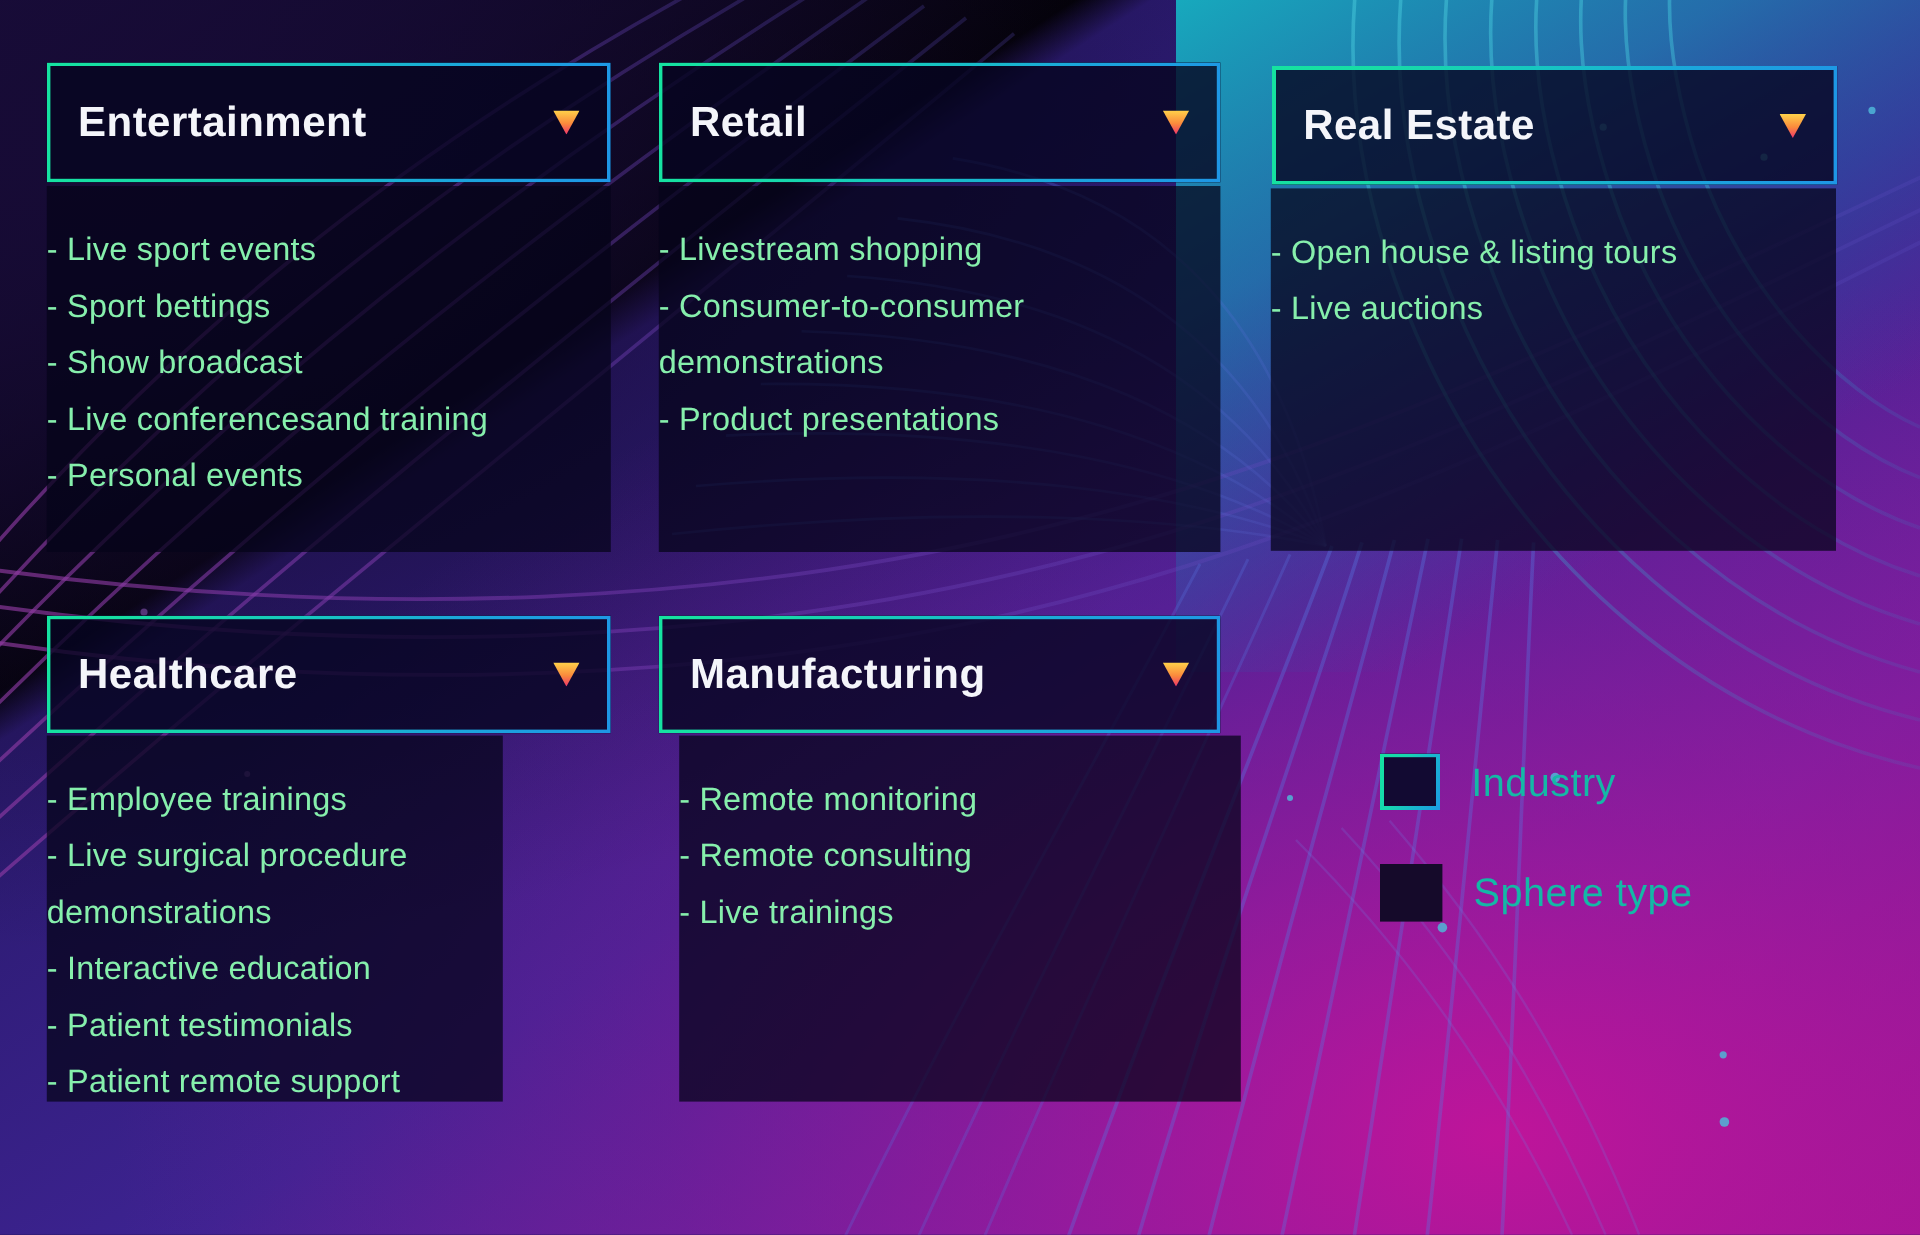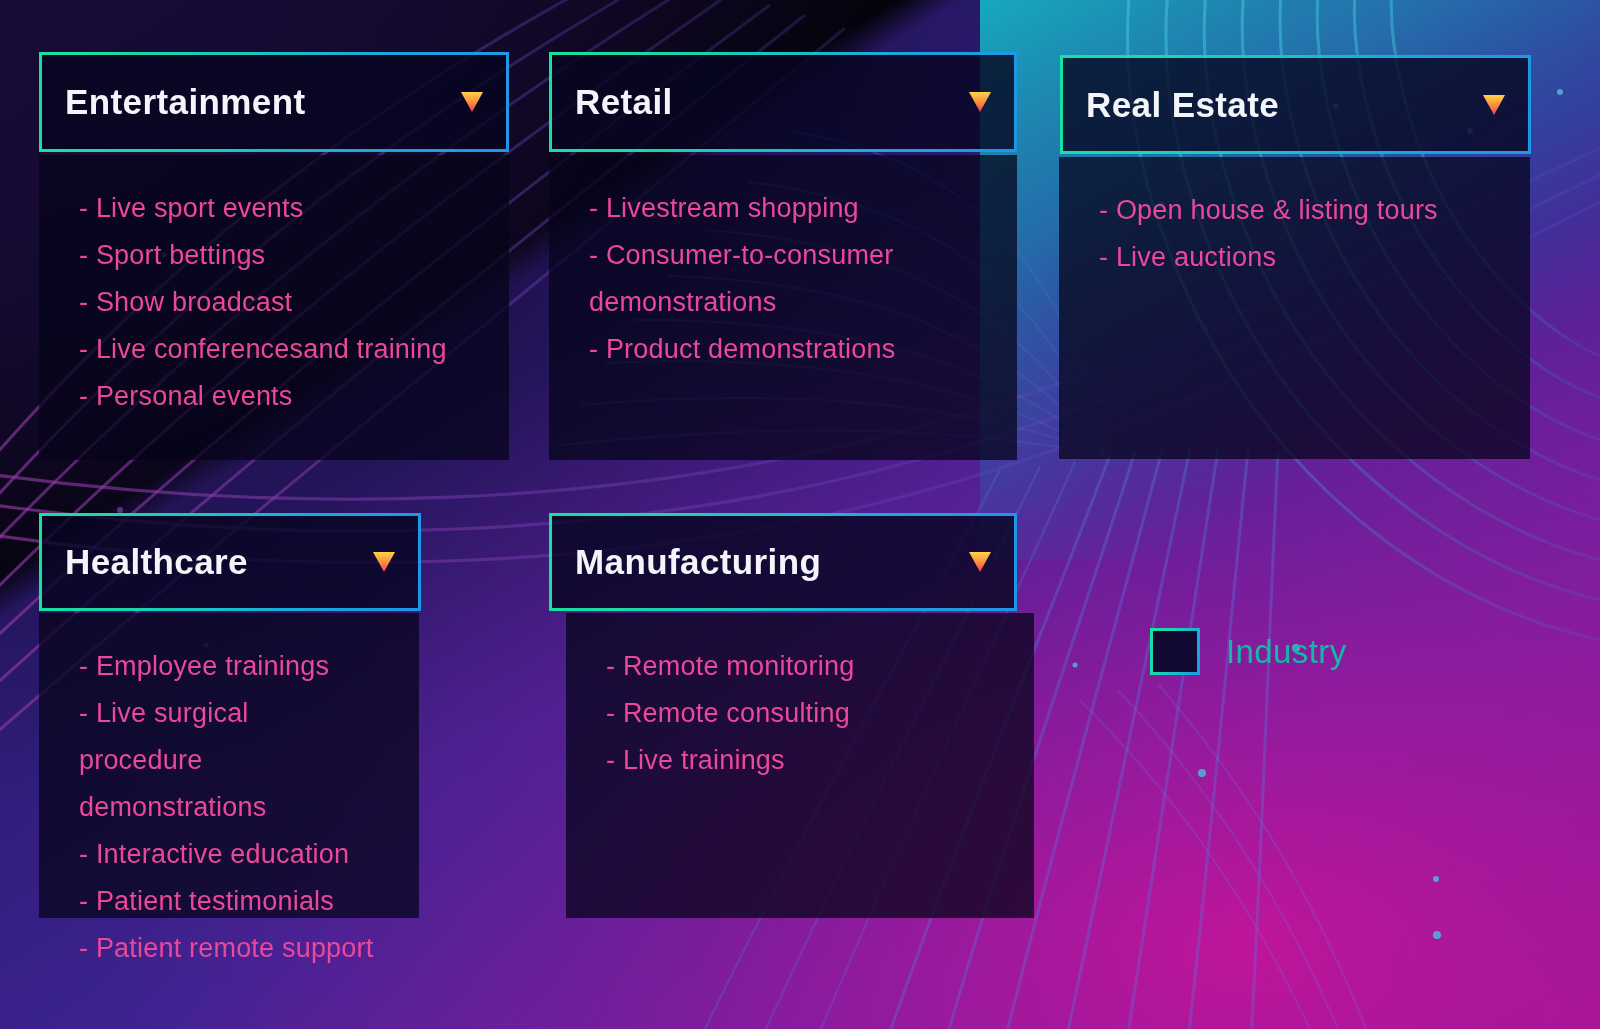--- a/index.html
+++ b/index.html
@@ -56,25 +56,24 @@
     transform:translateY(-50%);
     width:22px; height:20px;
   }
 
   .card-body {
     position:absolute;
     background:rgba(5,4,26,0.74);
     padding:30px 0 0 0;
   }
   .item {
-    color:#ec4899;
+    color:#86efac;
     font-size:27px;
     line-height:47px;
     letter-spacing:0.2px;
-    padding-left:40px;
     padding-right:18px;
     white-space:normal;
   }
 
   
   #legend { position:absolute; left:1150px; top:628px; }
   .legend-row { position:relative; display:flex; align-items:center; }
   .legend-row + .legend-row { margin-top:45px; }
 
   .sw { position:relative; width:50px; height:47px; flex:0 0 auto; }
@@ -258,39 +257,39 @@
       <span class="tri">
         <svg viewBox="0 0 22 20" width="22" height="20">
             <polygon points="0,0 22,0 11,20" fill="url(#tg1)"></polygon>
           </svg>
       </span>
     </div>
   </div>
   <div class="card-body" style="left:549px; top:155px; width:468px; height:305px;">
     <div class="item">- Livestream shopping</div>
     <div class="item" style="padding-right:60px;">- Consumer-to-consumer demonstrations</div>
-    <div class="item">- Product demonstrations</div>
+    <div class="item">- Product presentations</div>
   </div>
 
   <div class="card" style="left:1060px; top:55px; width:471px; height:99px;">
     <div class="card-header">
       <span class="card-title">Real Estate</span>
       <span class="tri">
         <svg viewBox="0 0 22 20" width="22" height="20">
             <polygon points="0,0 22,0 11,20" fill="url(#tg1)"></polygon>
           </svg>
       </span>
     </div>
   </div>
   <div class="card-body" style="left:1059px; top:157px; width:471px; height:302px;">
     <div class="item">- Open house &amp; listing tours</div>
     <div class="item">- Live auctions</div>
   </div>
 
-  <div class="card" style="left:39px; top:513px; width:382px; height:98px;">
+  <div class="card" style="left:39px; top:513px; width:470px; height:98px;">
     <div class="card-header">
       <span class="card-title">Healthcare</span>
       <span class="tri">
         <svg viewBox="0 0 22 20" width="22" height="20">
             <polygon points="0,0 22,0 11,20" fill="url(#tg1)"></polygon>
           </svg>
       </span>
     </div>
   </div>
   <div class="card-body" style="left:39px; top:613px; width:380px; height:305px;">
@@ -315,15 +314,19 @@
     <div class="item">- Remote monitoring</div>
     <div class="item">- Remote consulting</div>
     <div class="item">- Live trainings</div>
   </div>
 
   <div id="legend">
     <div class="legend-row">
       <span class="sw industry"></span>
       <span class="legend-label">Industry</span>
     </div>
+    <div class="legend-row">
+      <span class="sw sphere"></span>
+      <span class="legend-label">Sphere type</span>
+    </div>
   </div>
 
 </div>
 
 </body></html>

